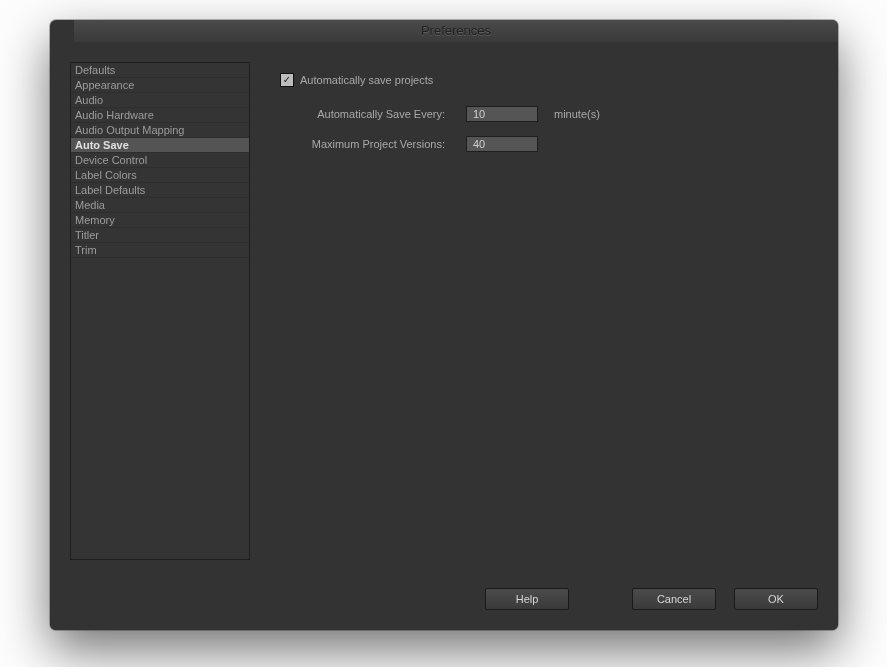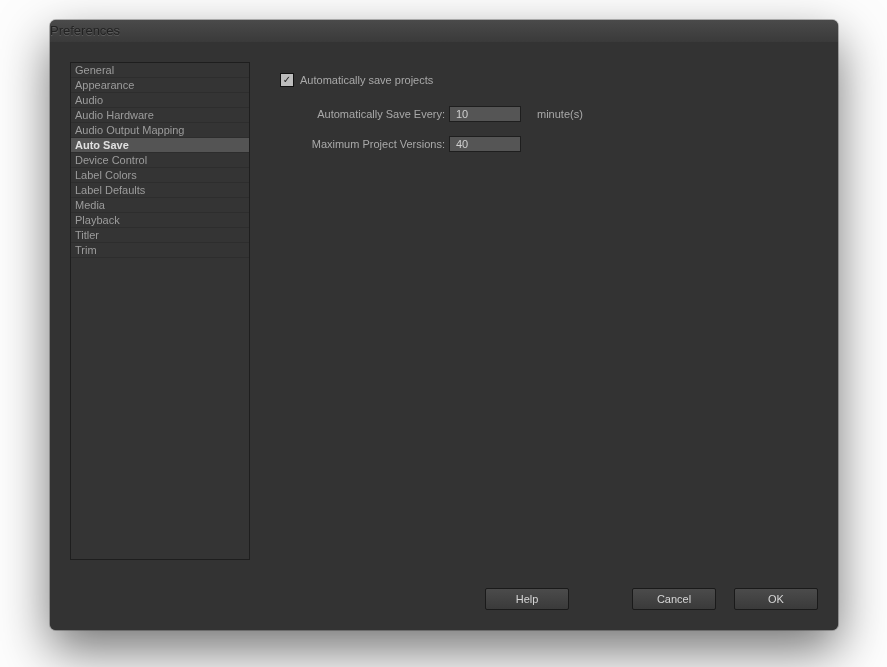--- a/index.html
+++ b/index.html
@@ -19,25 +19,27 @@
     width: 788px;
     height: 610px;
     box-shadow: 0 20px 50px rgba(0,0,0,0.55), 0 0 0 1px rgba(0,0,0,0.25);
     border-radius: 6px;
     overflow: hidden;
     background: #333333;
   }
   .titlebar {
     height: 22px;
     line-height: 22px;
+    text-align: center;
     background: linear-gradient(#4a4a4a, #3a3a3a);
     border-bottom: 1px solid #222;
     color: #222;
     font-size: 13px;
     text-shadow: 0 1px 0 rgba(255,255,255,0.15);
+    margin-left: 24px;
   }
   .body-area {
     position: absolute;
     top: 22px;
     left: 0;
     right: 0;
     bottom: 0;
     background: #333333;
     padding: 20px;
     box-sizing: border-box;
@@ -92,21 +94,21 @@
     display: inline-flex;
     align-items: center;
     justify-content: center;
     font-size: 10px;
     color: #222;
     line-height: 10px;
   }
   .row-label {
     width: 165px;
     text-align: right;
-    padding-right: 4px;
+    padding-right: 21px;
     color: #a9a9a9;
   }
   .num-input {
     width: 72px;
     height: 16px;
     background: #555555;
     border: 1px solid #1e1e1e;
     color: #d0d0d0;
     font-size: 11px;
     padding: 0 6px;
@@ -147,31 +149,31 @@
 <body>
 
 <div class="shadow-wrap">
   <div class="titlebar">
     <span>Preferences</span>
   </div>
 
   <div class="body-area">
     <div class="columns">
       <div class="sidebar" id="sidebar">
-          <div class="sidebar-item">General</div>
+          <div class="sidebar-item">Defaults</div>
           <div class="sidebar-item">Appearance</div>
           <div class="sidebar-item">Audio</div>
           <div class="sidebar-item">Audio Hardware</div>
           <div class="sidebar-item">Audio Output Mapping</div>
           <div class="sidebar-item selected">Auto Save</div>
           <div class="sidebar-item">Device Control</div>
           <div class="sidebar-item">Label Colors</div>
           <div class="sidebar-item">Label Defaults</div>
           <div class="sidebar-item">Media</div>
-          <div class="sidebar-item">Playback</div>
+          <div class="sidebar-item">Memory</div>
           <div class="sidebar-item">Titler</div>
           <div class="sidebar-item">Trim</div>
         </div>
 
       <div class="content">
 
         <div class="row check">
           <span class="check-box">✓</span>
           <span>Automatically save projects</span>
         </div>

